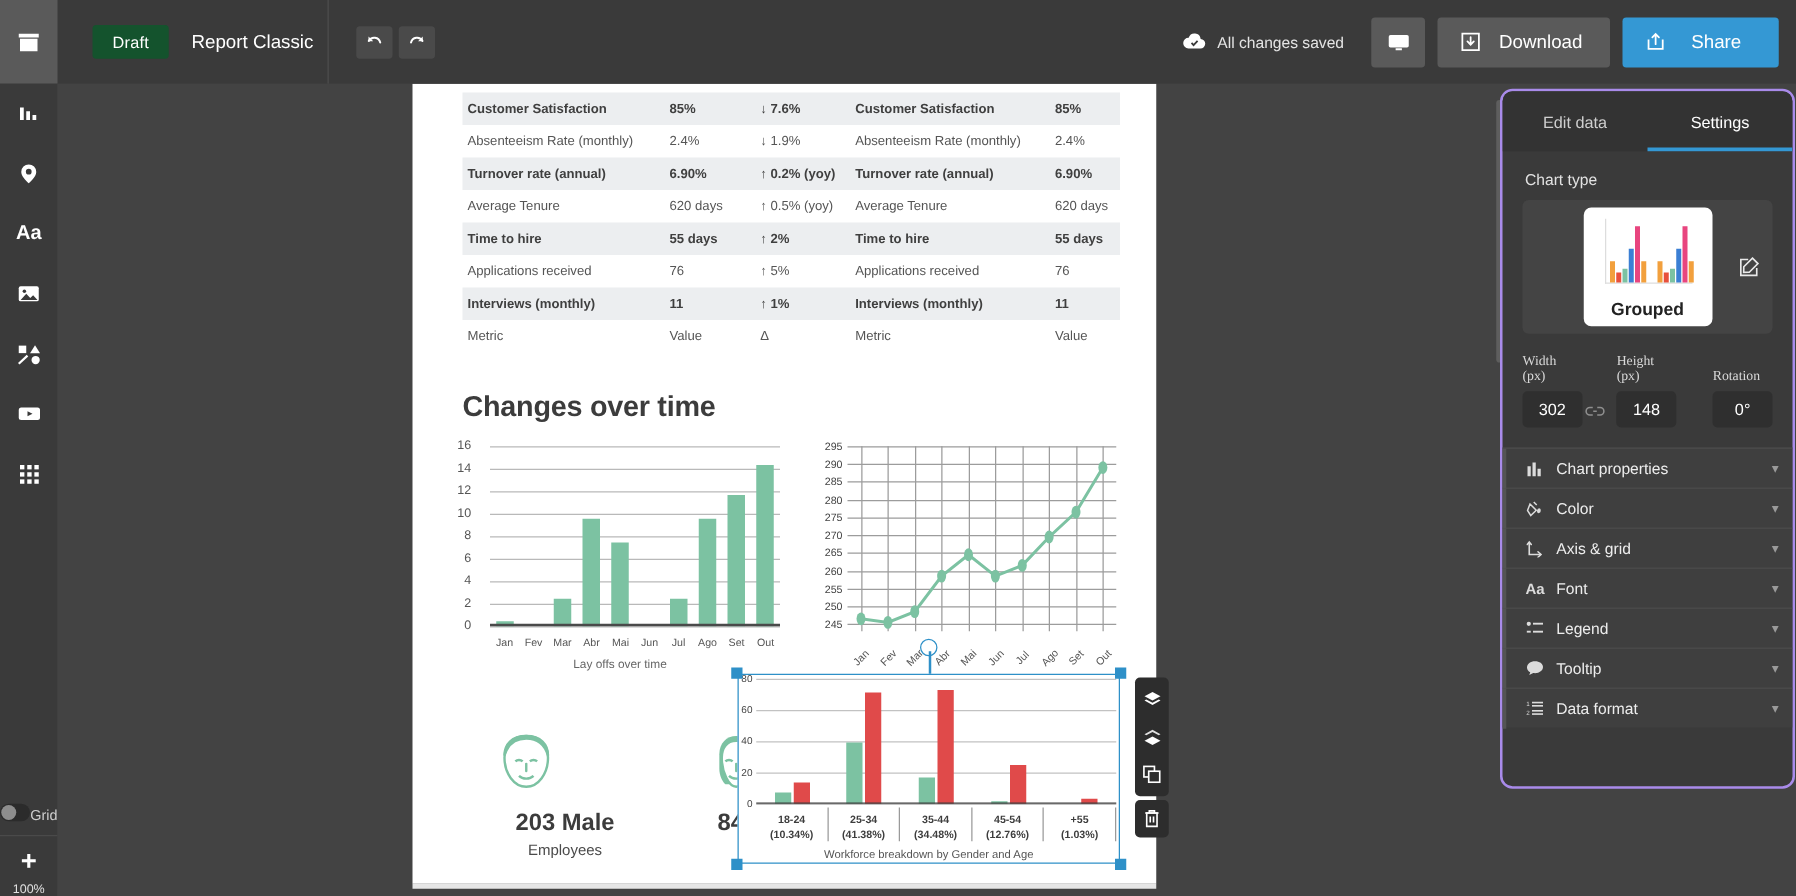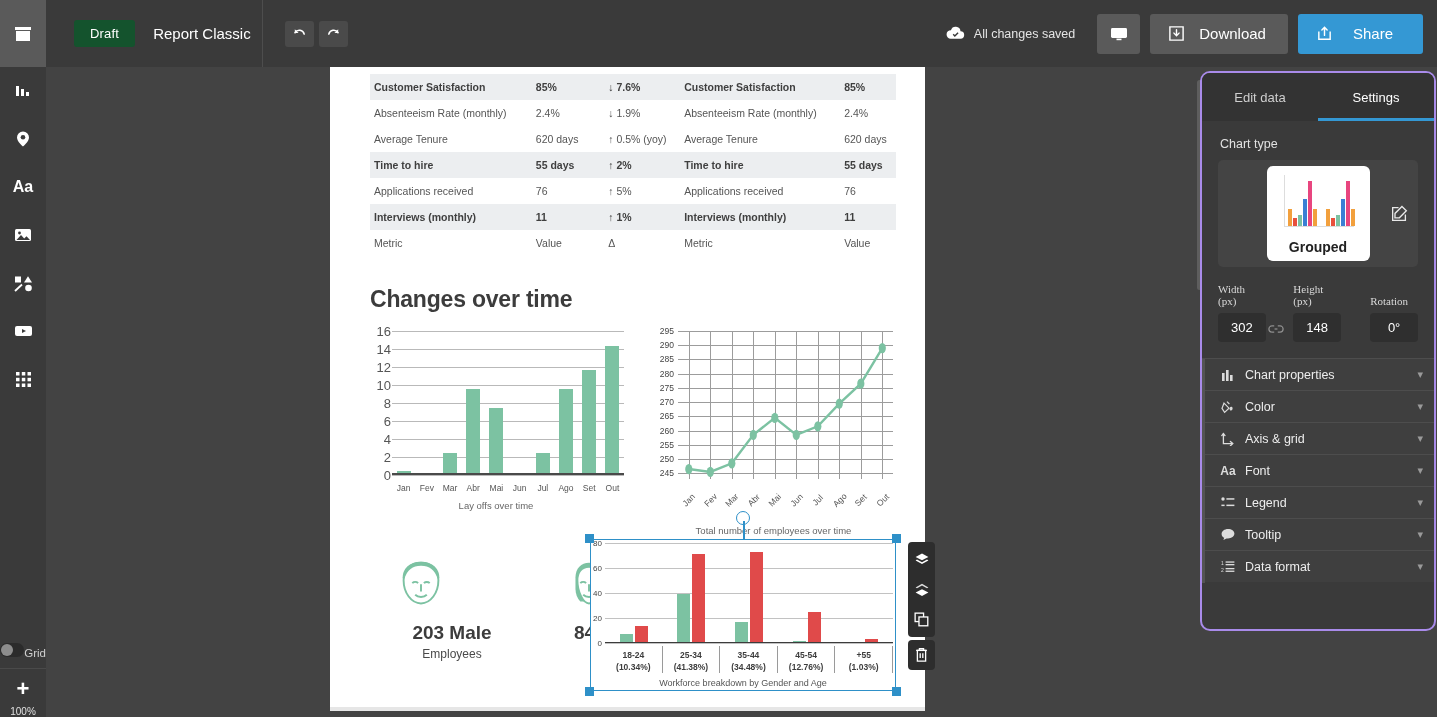--- a/index.html
+++ b/index.html
@@ -112,21 +112,21 @@
   .mini-chart { position: relative; }
   .chart-caption {
     text-align: center; font-size: 9.5px; color: #666; margin-top: 7px;
   }
 
   
   .bar-wrap { position: relative; width: 256px; height: 162px; }
   .bar-plot { position: absolute; left: 24px; top: 0; right: 0; bottom: 18px; }
   .gridline { position: absolute; left: 0; right: 0; height: 1px; background: #b9b9b9; }
   .ytick {
-    position: absolute; right: 100%; margin-right: 1px; font-size: 13px; color: #555;
+    position: absolute; right: 100%; margin-right: 15px; font-size: 10px; color: #555;
     transform: translateY(-50%); white-space: nowrap;
   }
   .bars { position: absolute; left: 0; right: 0; bottom: 0; top: 0; display: flex; align-items: flex-end; }
   .bar-slot { flex: 1; display: flex; justify-content: center; align-items: flex-end; height: 100%; }
   .bar { width: 14px; background: #7cc2a2; }
   .axis-line { position: absolute; left: 24px; right: 0; bottom: 18px; height: 2px; background: #4a4a4a; }
   .xlabels { position: absolute; left: 24px; right: 0; bottom: 0; display: flex; }
   .xlabel { flex: 1; text-align: center; font-size: 8.5px; color: #555; }
 
   
@@ -427,20 +427,27 @@
               <td class="c3">↓ 7.6%</td>
               <td class="c4">Customer Satisfaction</td>
               <td class="c5">85%</td>
             </tr>
             <tr class="">
               <td class="c1">Absenteeism Rate (monthly)</td>
               <td class="c2">2.4%</td>
               <td class="c3">↓ 1.9%</td>
               <td class="c4">Absenteeism Rate (monthly)</td>
               <td class="c5">2.4%</td>
+            </tr>
+            <tr class="shaded">
+              <td class="c1">Turnover rate (annual)</td>
+              <td class="c2">6.90%</td>
+              <td class="c3">↑ 0.2% (yoy)</td>
+              <td class="c4">Turnover rate (annual)</td>
+              <td class="c5">6.90%</td>
             </tr>
             <tr class="">
               <td class="c1">Average Tenure</td>
               <td class="c2">620 days</td>
               <td class="c3">↑ 0.5% (yoy)</td>
               <td class="c4">Average Tenure</td>
               <td class="c5">620 days</td>
             </tr>
             <tr class="shaded">
               <td class="c1">Time to hire</td>

